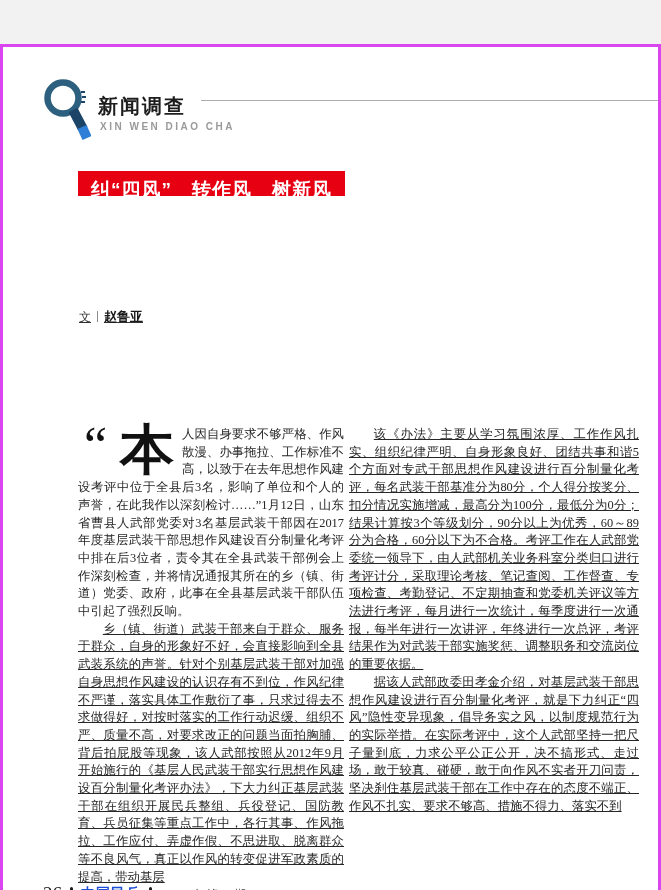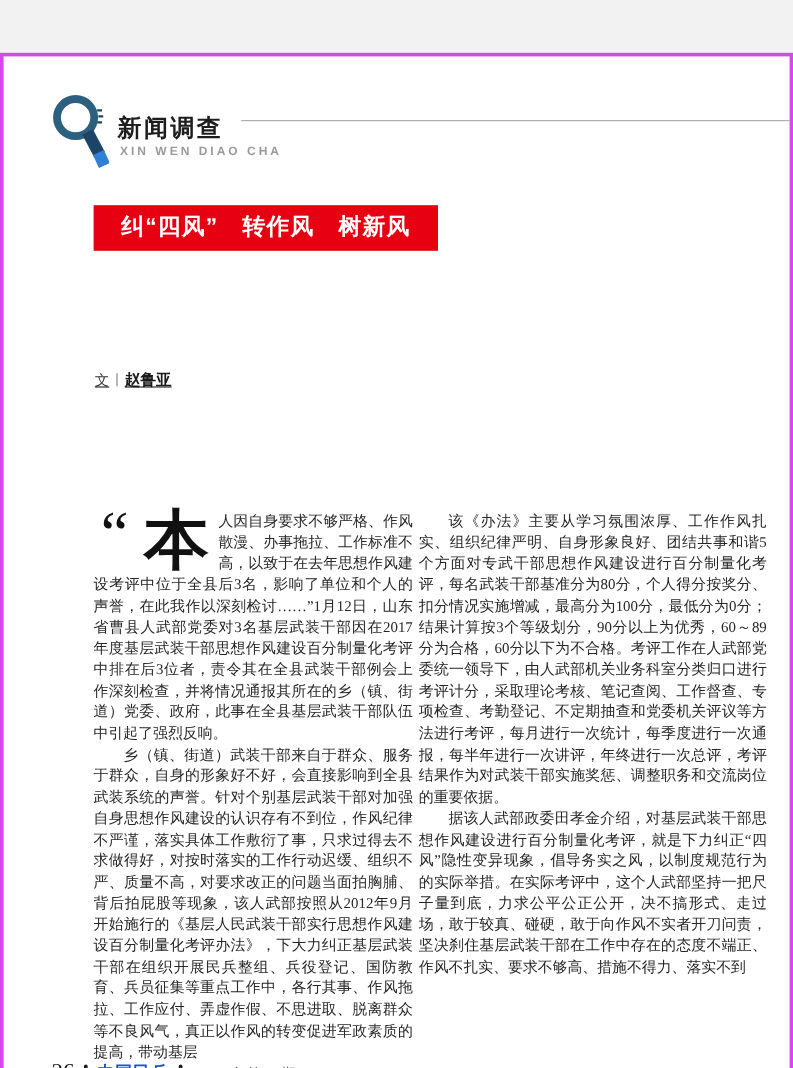--- a/index.html
+++ b/index.html
@@ -9,41 +9,41 @@
 
   
   .magnifier{position:absolute;left:38px;top:30px;}
   .section-title{position:absolute;left:95px;top:46px;font-size:20px;font-weight:bold;
         color:#1d1d1d;letter-spacing:2px;}
   .section-pinyin{position:absolute;left:97px;top:74px;font-size:10px;font-weight:bold;
         color:#9a9a9a;letter-spacing:2.5px;}
   .header-rule{position:absolute;left:198px;top:53px;width:463px;height:1px;background:#adadad;}
 
   
-  .tag-box{position:absolute;left:75px;top:124px;height:38px;background:#e60012;
+  .tag-box{position:absolute;left:75px;top:124px;height:25px;background:#e60012;
         color:#ffffff;font-size:19px;font-weight:bold;line-height:38px;
-        padding:0 23px;white-space:nowrap;letter-spacing:1px;}
+        padding:0 13px;white-space:nowrap;letter-spacing:1px;}
   .kicker{position:absolute;left:76px;top:190px;font-size:17px;color:#b3914f;
         letter-spacing:0.5px;font-weight:bold;white-space:nowrap;}
   .headline{position:absolute;left:74px;top:213px;margin:0;font-size:33px;font-weight:bold;
         color:#141414;letter-spacing:1px;white-space:nowrap;}
   .byline{position:absolute;left:76px;top:261px;font-size:12px;color:#333;text-decoration:underline;}
   .byline .author{font-weight:bold;color:#1a1a1a;font-size:13px;}
   .byline-bar{display:inline-block;width:1px;height:11px;background:#8a8a8a;
         margin:0 6px;vertical-align:-1px;}
 
   
   .columns{position:absolute;left:75px;top:379px;width:561px;display:flex;
         justify-content:space-between;}
   .col{font-family:"Liberation Serif","DejaVu Serif",serif;font-size:12.4px;
         line-height:17.7px;color:#262626;text-align:justify;}
   .col p{margin:0;}
   .col-left{width:266px;}
   .col-right{width:290px;}
-  .indent{text-indent:2em;}
+  .indent{text-indent:2em;text-decoration:underline;}
   .dropbox{float:left;width:104px;height:53px;position:relative;}
   .dquote{position:absolute;left:6px;top:-6px;font-size:52px;line-height:1;
         color:#111;font-family:"Liberation Serif",serif;}
   .dcap{position:absolute;left:42px;top:-3px;font-size:54px;line-height:1;
         color:#111;font-family:"Liberation Serif",serif;font-weight:bold;}
 
   
   .footer{position:absolute;left:40px;top:836px;display:flex;align-items:center;}
   .pagenum{font-family:"Liberation Serif",serif;font-size:19px;color:#1a1a1a;}
   .vbar{display:inline-block;width:3px;height:15px;background:#1a1a1a;

